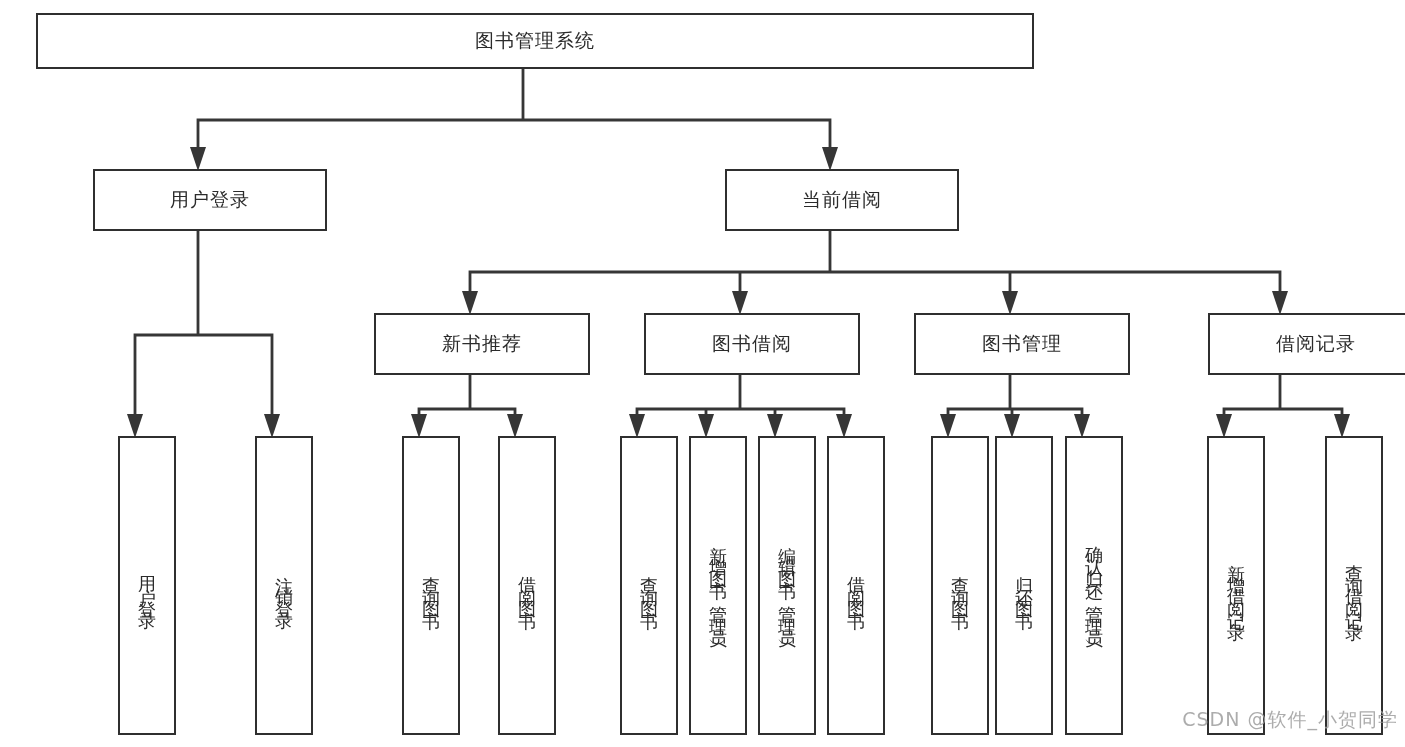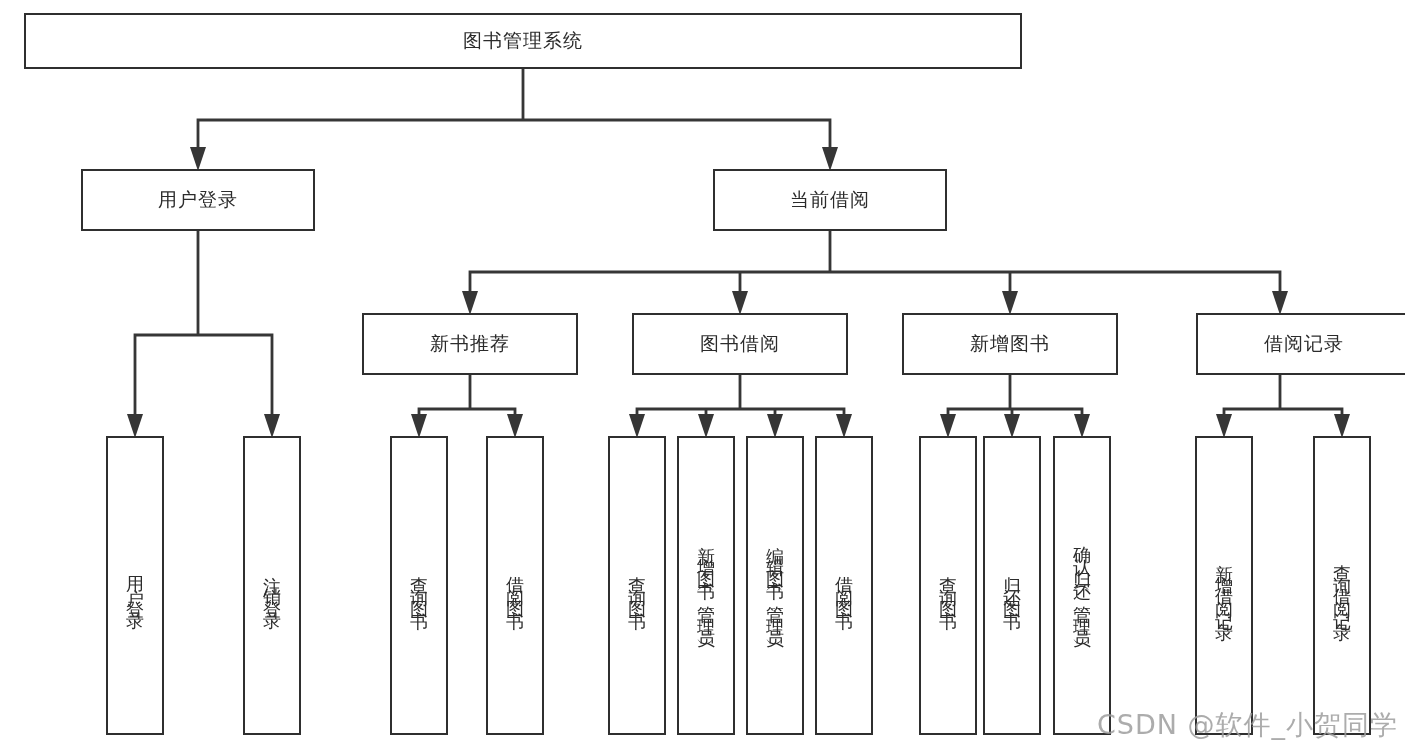--- a/index.html
+++ b/index.html
@@ -24,39 +24,40 @@
   .node {
     position: absolute;
     box-sizing: border-box;
     background: #ffffff;
     border: 2.6px solid #2f2f2f;
     color: #2b2b2b;
     display: flex;
     align-items: center;
     justify-content: center;
     text-align: center;
+    margin-left: 12px;
   }
   .hnode {
     font-size: 19px;
     letter-spacing: 1px;
     white-space: nowrap;
   }
   .vnode span {
     writing-mode: vertical-rl;
     text-orientation: mixed;
     letter-spacing: 12px;
     font-size: 18px;
     line-height: 1;
     white-space: nowrap;
   }
   .watermark {
     position: absolute;
     top: 707px;
     right: 7px;
-    font-size: 27px;
+    font-size: 19px;
     letter-spacing: 1px;
     color: rgba(158, 158, 158, 0.85);
     white-space: nowrap;
     z-index: 5;
     text-align: center;
   }
 </style>
 </head>
 <body>
 
@@ -123,21 +124,21 @@
     <span>当前借阅</span>
   </div>
 
   <div class="node hnode" style="left:362px; top:313px; width:216px; height:62px;">
     <span>新书推荐</span>
   </div>
   <div class="node hnode" style="left:632px; top:313px; width:216px; height:62px;">
     <span>图书借阅</span>
   </div>
   <div class="node hnode" style="left:902px; top:313px; width:216px; height:62px;">
-    <span>新增图书</span>
+    <span>图书管理</span>
   </div>
   <div class="node hnode" style="left:1196px; top:313px; width:216px; height:62px;">
     <span>借阅记录</span>
   </div>
 
   <div class="node vnode" style="left:106px; top:436px; width:58px; height:299px;">
     <span>用户登录</span>
   </div>
   <div class="node vnode" style="left:243px; top:436px; width:58px; height:299px;">
     <span>注销登录</span>

